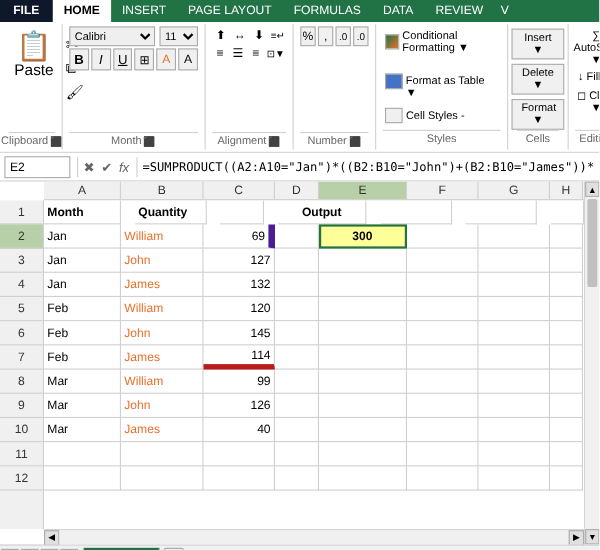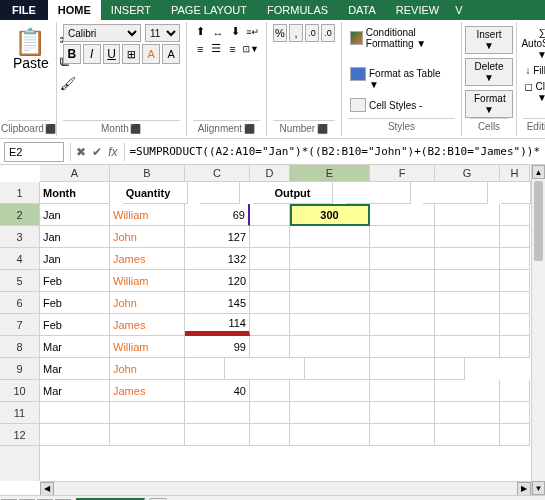--- a/index.html
+++ b/index.html
@@ -187,21 +187,21 @@
           <div style="width:40px; min-width:40px; border-right:1px solid #d0d0d0; border-bottom:1px solid #d0d0d0; font-size:11px; padding:1px 3px; display:flex; align-items:center; cursor:cell;"></div>
           <div style="width:80px; min-width:80px; border-right:1px solid #d0d0d0; border-bottom:1px solid #d0d0d0; font-size:11px; padding:1px 3px; display:flex; align-items:center; justify-content:center; font-weight:bold; cursor:cell;">Output</div>
           <div style="width:65px; min-width:65px; border-right:1px solid #d0d0d0; border-bottom:1px solid #d0d0d0; font-size:11px; padding:1px 3px; display:flex; align-items:center; cursor:cell;"></div>
           <div style="width:65px; min-width:65px; border-right:1px solid #d0d0d0; border-bottom:1px solid #d0d0d0; font-size:11px; padding:1px 3px; display:flex; align-items:center; cursor:cell;"></div>
           <div style="width:30px; min-width:30px; border-right:1px solid #d0d0d0; border-bottom:1px solid #d0d0d0; font-size:11px; padding:1px 3px; display:flex; align-items:center; cursor:cell;"></div>
         </div>
 
         <div style="display:flex; height:22px;">
           <div style="width:70px; min-width:70px; border-right:1px solid #d0d0d0; border-bottom:1px solid #d0d0d0; font-size:11px; padding:1px 3px; display:flex; align-items:center; cursor:cell;">Jan</div>
           <div style="width:75px; min-width:75px; border-right:1px solid #d0d0d0; border-bottom:1px solid #d0d0d0; font-size:11px; padding:1px 3px; display:flex; align-items:center; cursor:cell; color:#e8702a;">William</div>
-          <div style="width:65px; min-width:65px; border-right:2px solid #4c1d95; border-bottom:1px solid #d0d0d0; font-size:11px; padding:1px 3px; display:flex; align-items:center; justify-content:flex-end; cursor:cell;">69</div>
+          <div style="width:65px; min-width:65px; border-right:6px solid #4c1d95; border-bottom:1px solid #d0d0d0; font-size:11px; padding:1px 3px; display:flex; align-items:center; justify-content:flex-end; cursor:cell;">69</div>
           <div style="width:40px; min-width:40px; border-right:1px solid #d0d0d0; border-bottom:1px solid #d0d0d0; font-size:11px; padding:1px 3px; display:flex; align-items:center; cursor:cell;"></div>
           <div style="width:80px; min-width:80px; border-right:1px solid #d0d0d0; border-bottom:1px solid #d0d0d0; font-size:11px; padding:1px 3px; display:flex; align-items:center; justify-content:center; cursor:cell; background:#ffff99; font-weight:bold; outline:2px solid #217346; outline-offset:-2px;">300</div>
           <div style="width:65px; min-width:65px; border-right:1px solid #d0d0d0; border-bottom:1px solid #d0d0d0; font-size:11px; padding:1px 3px; display:flex; align-items:center; cursor:cell;"></div>
           <div style="width:65px; min-width:65px; border-right:1px solid #d0d0d0; border-bottom:1px solid #d0d0d0; font-size:11px; padding:1px 3px; display:flex; align-items:center; cursor:cell;"></div>
           <div style="width:30px; min-width:30px; border-right:1px solid #d0d0d0; border-bottom:1px solid #d0d0d0; font-size:11px; padding:1px 3px; display:flex; align-items:center; cursor:cell;"></div>
         </div>
 
         <div style="display:flex; height:22px;">
           <div style="width:70px; min-width:70px; border-right:1px solid #d0d0d0; border-bottom:1px solid #d0d0d0; font-size:11px; padding:1px 3px; display:flex; align-items:center; cursor:cell;">Jan</div>
           <div style="width:75px; min-width:75px; border-right:1px solid #d0d0d0; border-bottom:1px solid #d0d0d0; font-size:11px; padding:1px 3px; display:flex; align-items:center; cursor:cell; color:#e8702a;">John</div>
@@ -264,20 +264,21 @@
           <div style="width:40px; border-right:1px solid #d0d0d0; border-bottom:1px solid #d0d0d0; cursor:cell;"></div>
           <div style="width:80px; border-right:1px solid #d0d0d0; border-bottom:1px solid #d0d0d0; cursor:cell;"></div>
           <div style="width:65px; border-right:1px solid #d0d0d0; border-bottom:1px solid #d0d0d0; cursor:cell;"></div>
           <div style="width:65px; border-right:1px solid #d0d0d0; border-bottom:1px solid #d0d0d0; cursor:cell;"></div>
           <div style="width:30px; border-right:1px solid #d0d0d0; border-bottom:1px solid #d0d0d0; cursor:cell;"></div>
         </div>
 
         <div style="display:flex; height:22px;">
           <div style="width:70px; min-width:70px; border-right:1px solid #d0d0d0; border-bottom:1px solid #d0d0d0; font-size:11px; padding:1px 3px; display:flex; align-items:center; cursor:cell;">Mar</div>
           <div style="width:75px; min-width:75px; border-right:1px solid #d0d0d0; border-bottom:1px solid #d0d0d0; font-size:11px; padding:1px 3px; display:flex; align-items:center; cursor:cell; color:#e8702a;">John</div>
+          <div style="width:65px; min-width:65px; border-right:1px solid #d0d0d0; border-bottom:1px solid #d0d0d0; font-size:11px; padding:1px 3px; display:flex; align-items:center; justify-content:flex-end; cursor:cell;">126</div>
           <div style="width:40px; border-right:1px solid #d0d0d0; border-bottom:1px solid #d0d0d0; cursor:cell;"></div>
           <div style="width:80px; border-right:1px solid #d0d0d0; border-bottom:1px solid #d0d0d0; cursor:cell;"></div>
           <div style="width:65px; border-right:1px solid #d0d0d0; border-bottom:1px solid #d0d0d0; cursor:cell;"></div>
           <div style="width:65px; border-right:1px solid #d0d0d0; border-bottom:1px solid #d0d0d0; cursor:cell;"></div>
           <div style="width:30px; border-right:1px solid #d0d0d0; border-bottom:1px solid #d0d0d0; cursor:cell;"></div>
         </div>
 
         <div style="display:flex; height:22px;">
           <div style="width:70px; min-width:70px; border-right:1px solid #d0d0d0; border-bottom:1px solid #d0d0d0; font-size:11px; padding:1px 3px; display:flex; align-items:center; cursor:cell;">Mar</div>
           <div style="width:75px; min-width:75px; border-right:1px solid #d0d0d0; border-bottom:1px solid #d0d0d0; font-size:11px; padding:1px 3px; display:flex; align-items:center; cursor:cell; color:#e8702a;">James</div>

